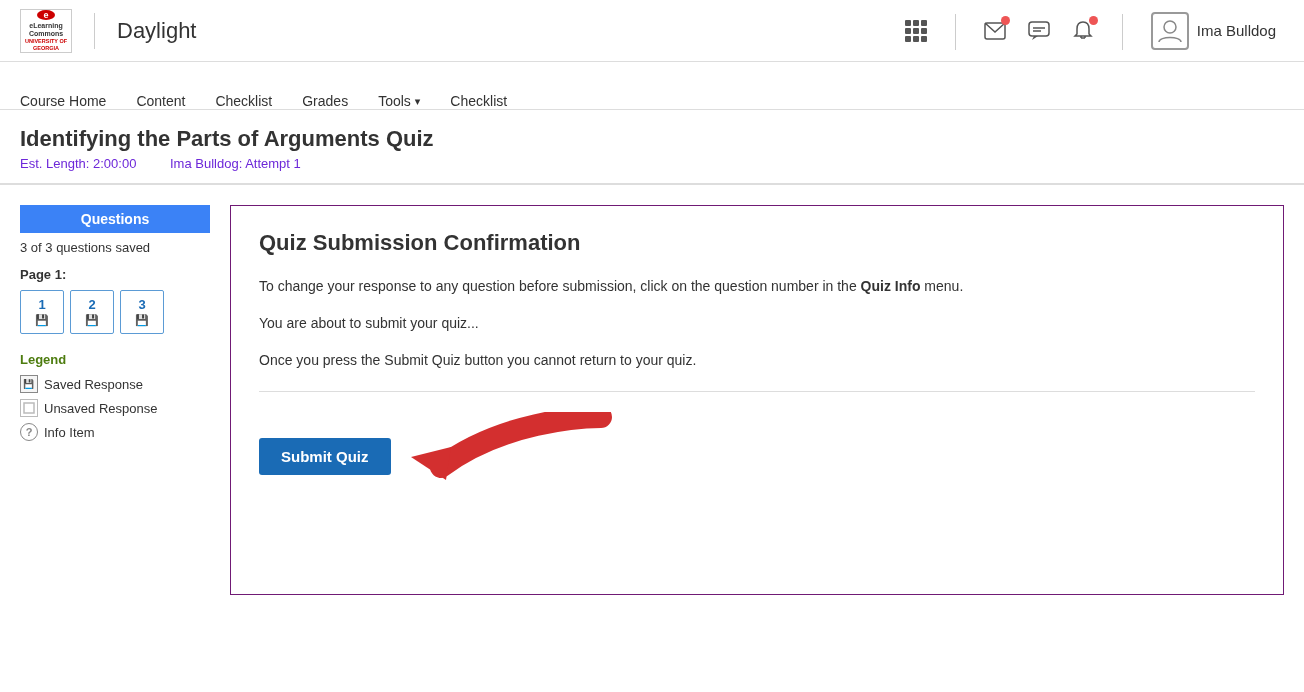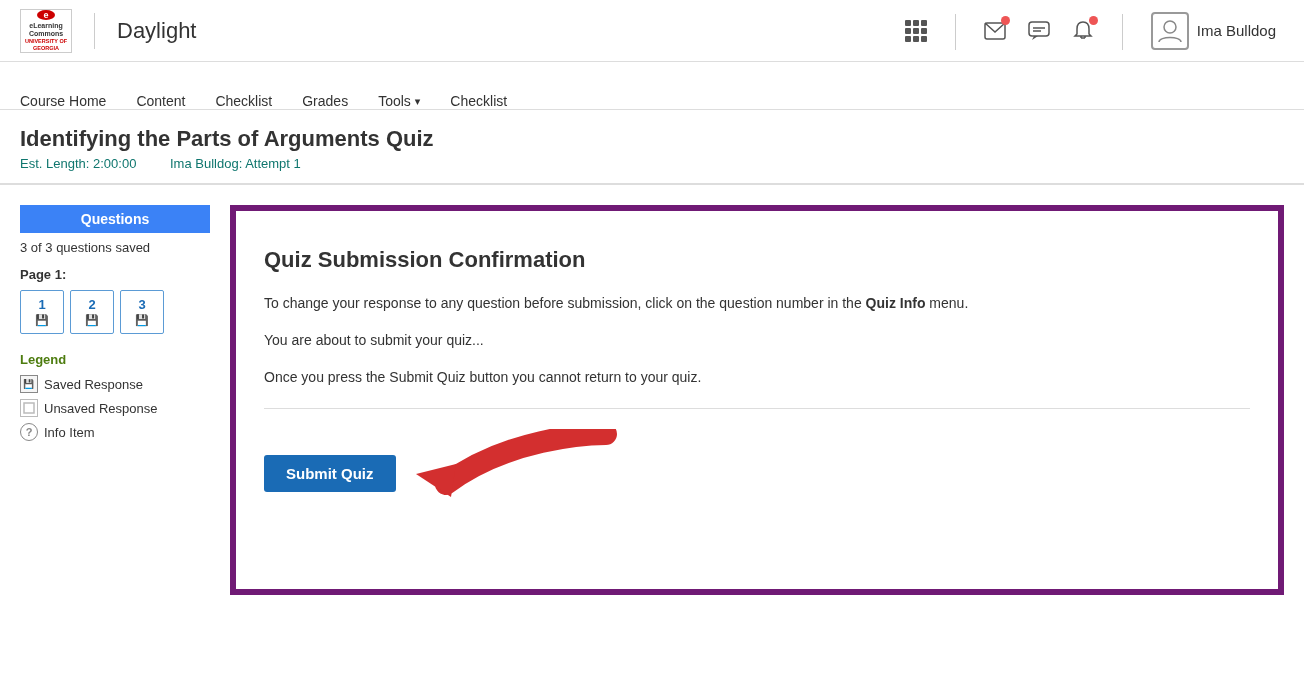--- a/index.html
+++ b/index.html
@@ -143,21 +143,21 @@
       border-bottom: 2px solid #ddd;
     }
     .page-title {
       font-size: 22px;
       font-weight: bold;
       color: #333;
       margin-bottom: 4px;
     }
     .page-meta {
       font-size: 13px;
-      color: #0f766e;
+      color: #6d28d9;
     }
     .page-meta span { margin-right: 30px; }
 
     
     .content-area {
       display: flex;
       padding: 20px;
       gap: 20px;
       min-height: 430px;
     }
@@ -257,22 +257,22 @@
       font-size: 11px;
       color: #888;
       font-weight: bold;
       flex-shrink: 0;
     }
 
     
     .main-content {
       flex: 1;
       background: #fff;
-      border: 6px solid #701a75;
-      padding: 36px 28px;
+      border: 1px solid #701a75;
+      padding: 24px 28px;
       position: relative;
     }
     .confirm-title {
       font-size: 22px;
       font-weight: bold;
       color: #333;
       margin-bottom: 20px;
     }
     .confirm-text {
       font-size: 14px;

